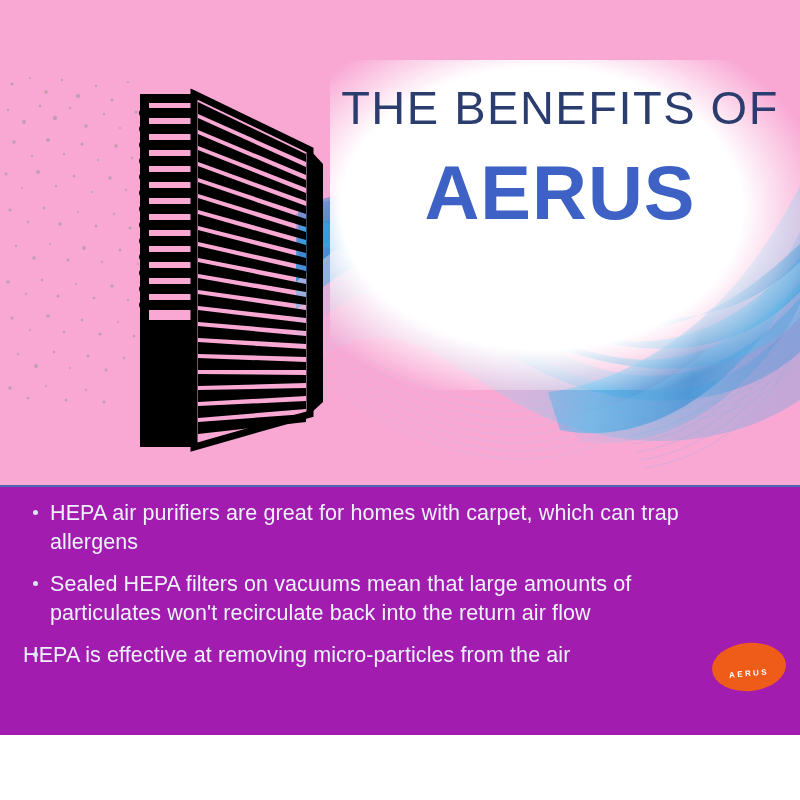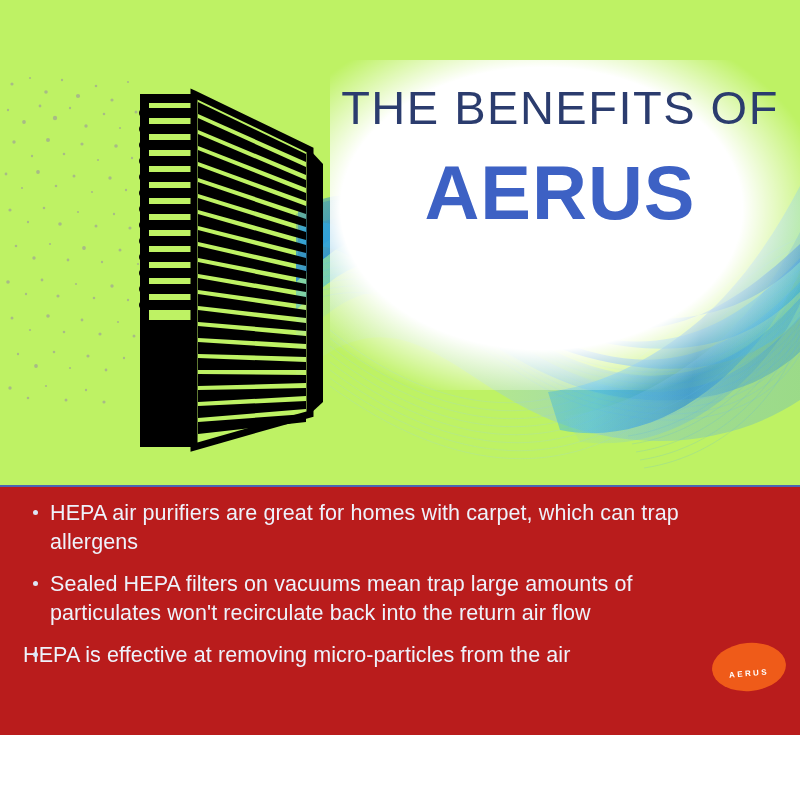--- a/index.html
+++ b/index.html
@@ -20,21 +20,21 @@
     overflow: hidden;
   }
 
   
   .hero {
     position: absolute;
     left: 0;
     top: 0;
     width: 800px;
     height: 485px;
-    background: #bef264;
+    background: #f9a8d4;
     overflow: hidden;
   }
 
   
   .hero-glow {
     position: absolute;
     left: 330px;
     top: 60px;
     width: 470px;
     height: 330px;
@@ -101,21 +101,21 @@
     margin-top: 22px;
   }
 
   
   .panel {
     position: absolute;
     left: 0;
     top: 485px;
     width: 800px;
     height: 250px;
-    background: #b91c1c;
+    background: #a21caf;
     box-sizing: border-box;
     padding: 14px 0 0 0;
     overflow: hidden;
   }
   .panel-topline {
     position: absolute;
     left: 0; top: 0;
     width: 800px; height: 2px;
     background: #4a66b4;
   }
@@ -468,21 +468,21 @@
   <div class="panel">
     <div class="panel-topline"></div>
 
     <ul class="bullet-list">
       <li class="bullet-item">
         <span class="bullet-dot"></span>
         <span>HEPA air purifiers are great for homes with carpet, which can trap allergens</span>
       </li>
       <li class="bullet-item">
         <span class="bullet-dot"></span>
-        <span>Sealed HEPA filters on vacuums mean trap large amounts of particulates won't recirculate back into the return air flow</span>
+        <span>Sealed HEPA filters on vacuums mean that large amounts of particulates won't recirculate back into the return air flow</span>
       </li>
       <li class="bullet-item">
         <span class="bullet-dot"></span>
         <span>HEPA is effective at removing micro-particles from the air</span>
       </li>
     </ul>
 
     <div class="logo">
       <div class="logo-ellipse"></div>
       <div class="logo-text">AERUS</div>

